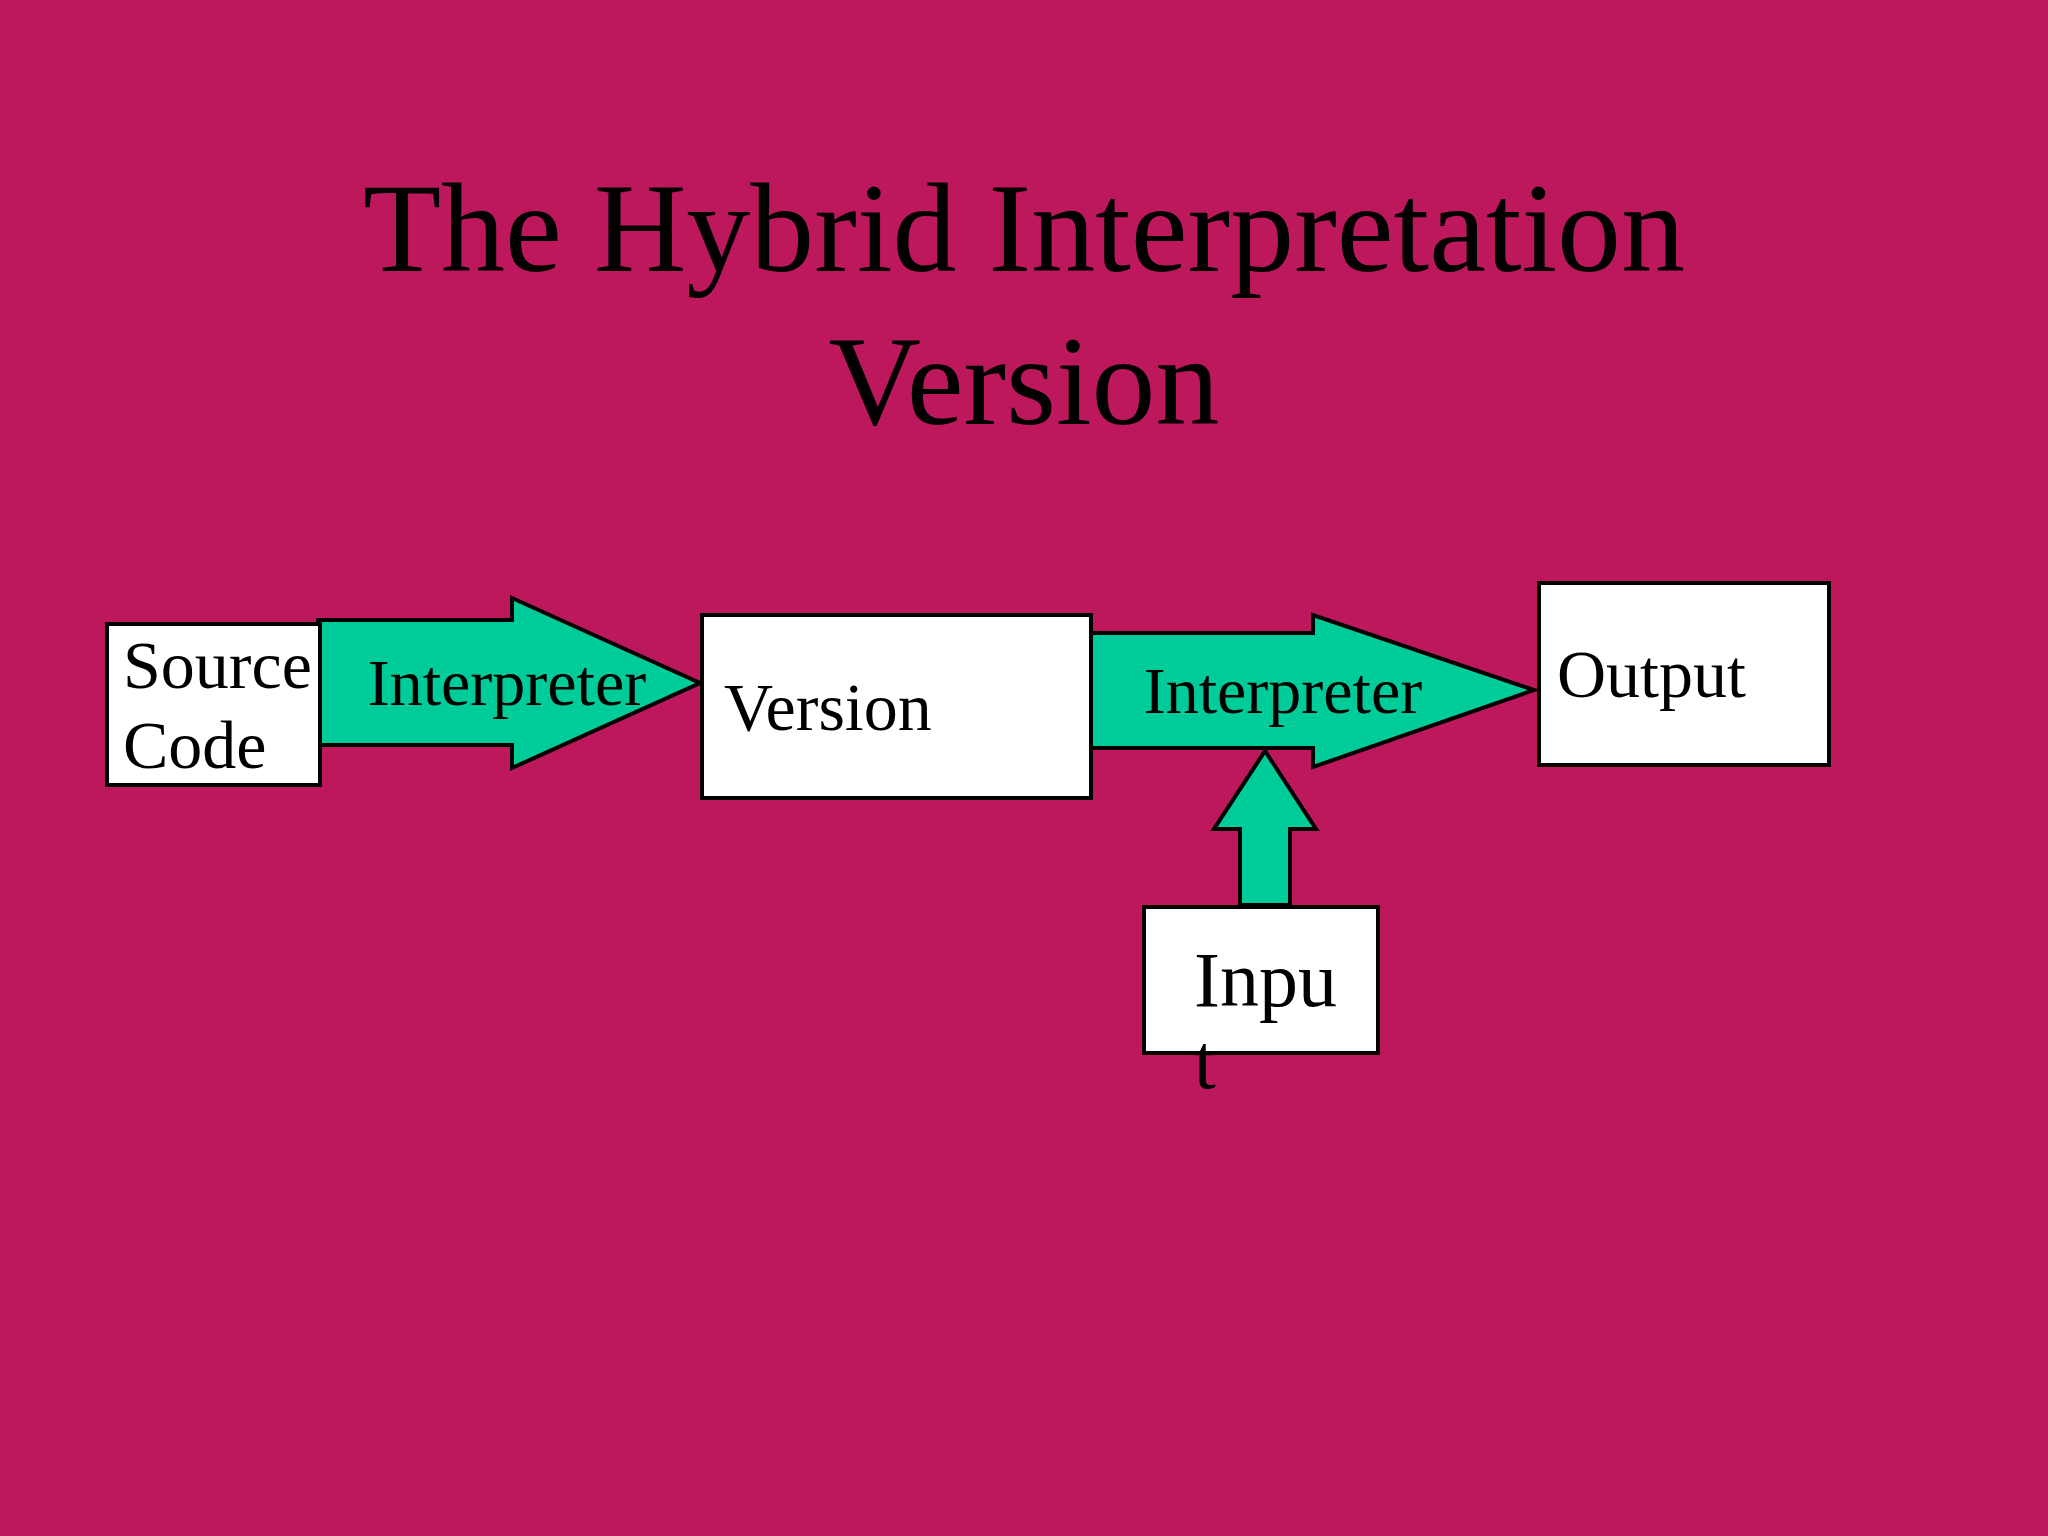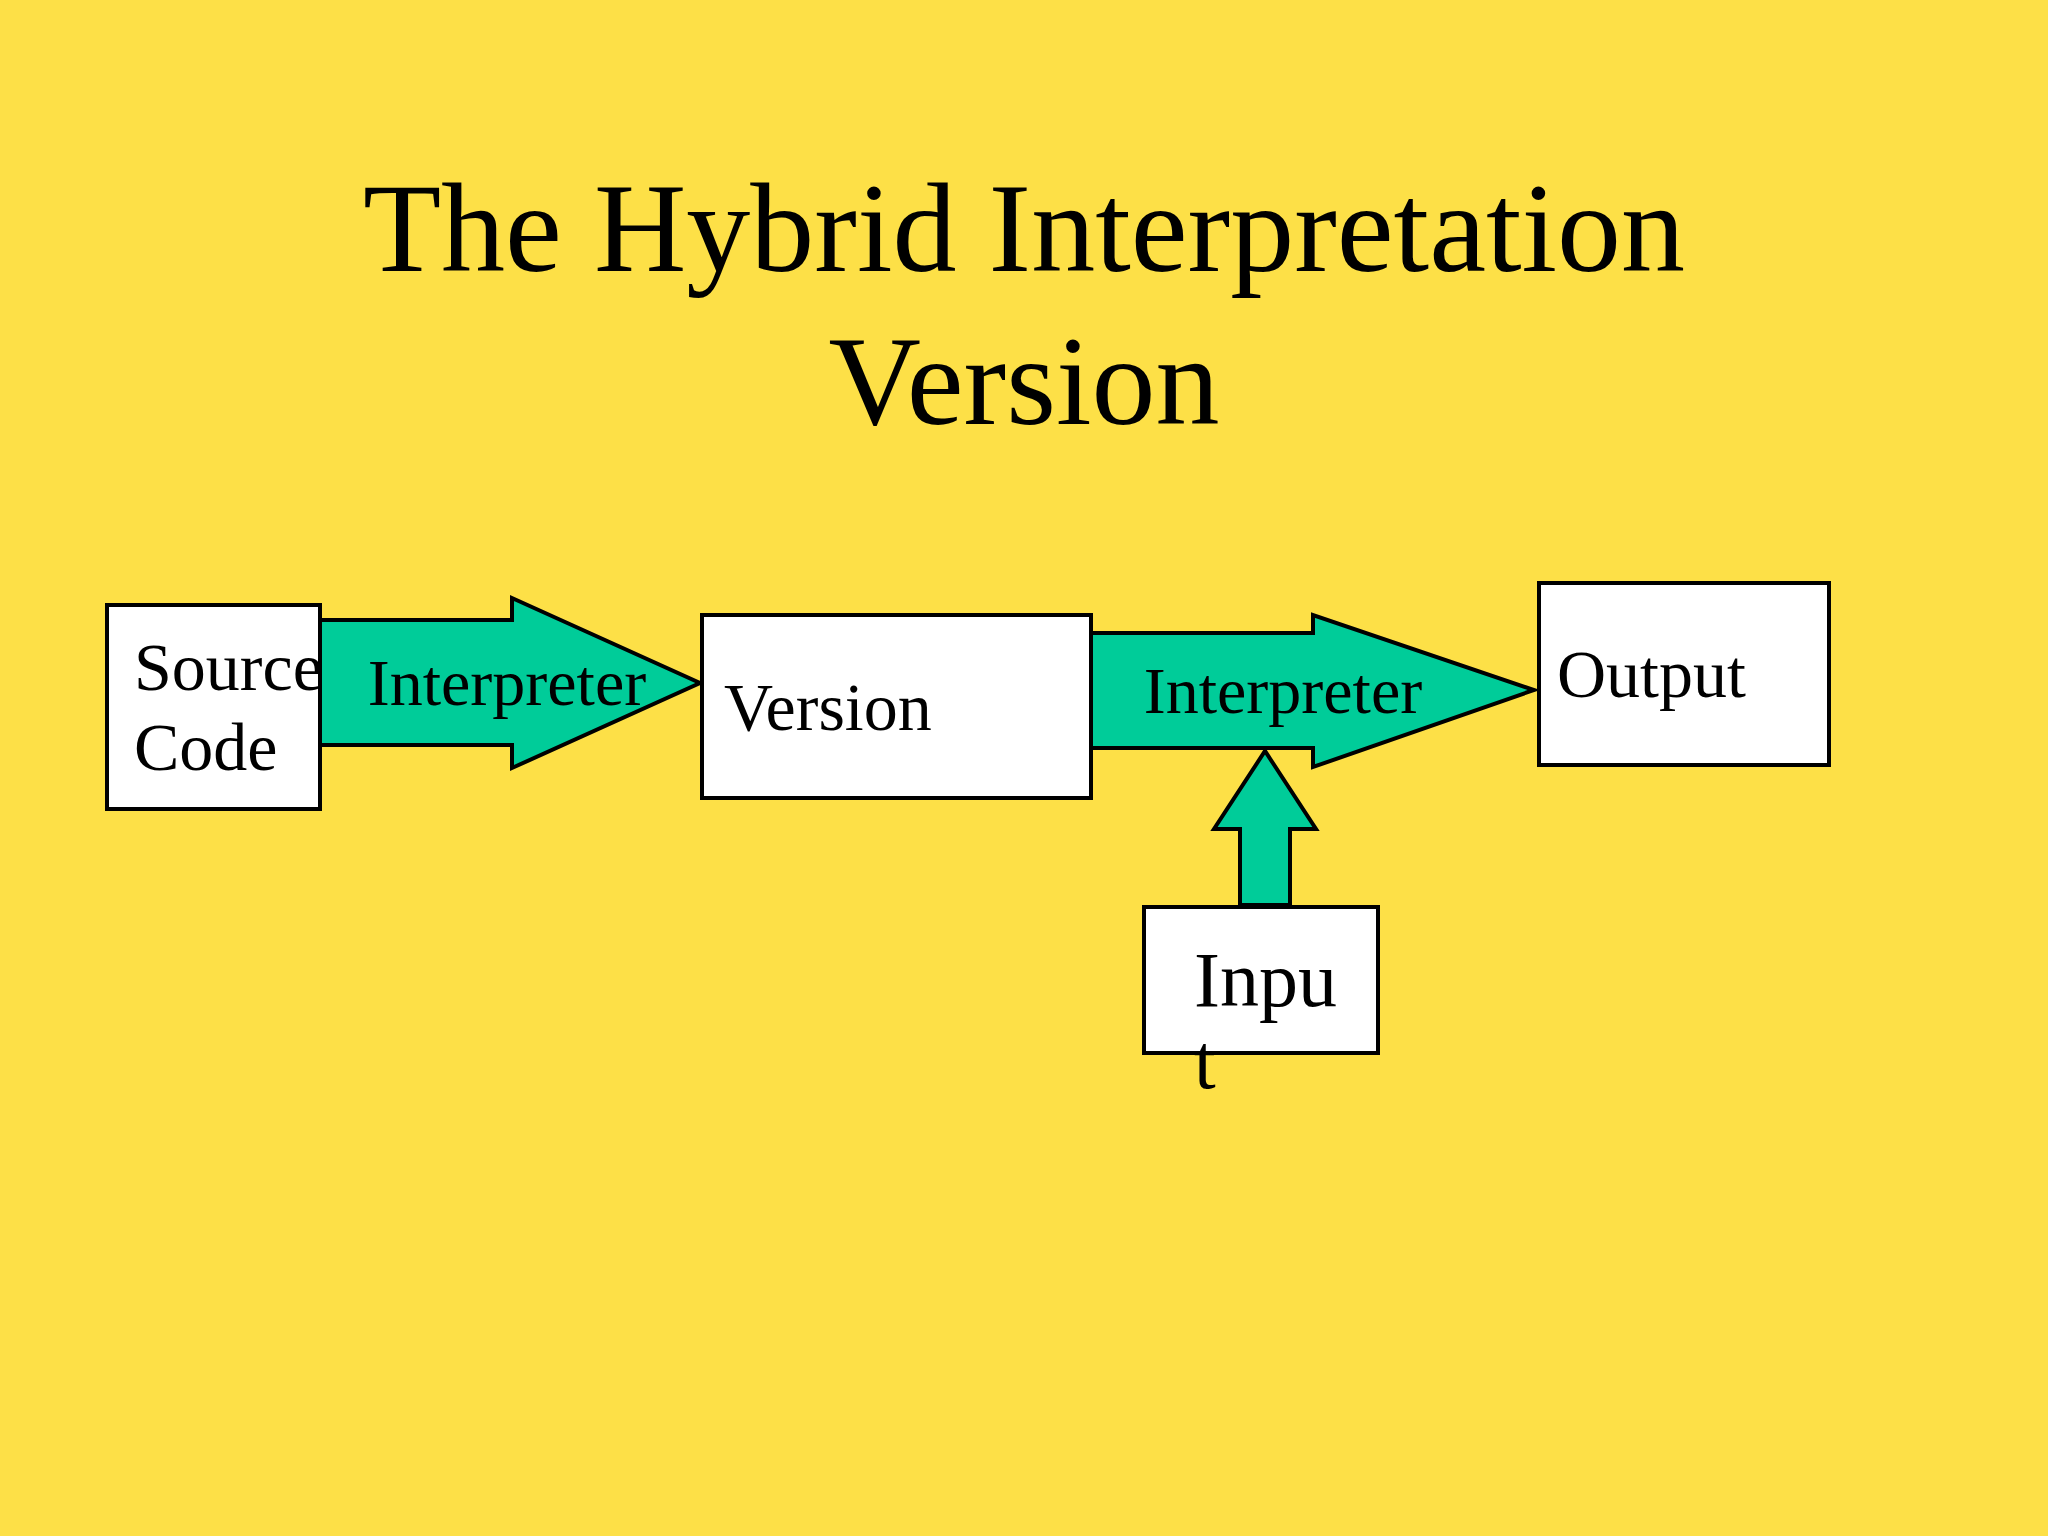--- a/index.html
+++ b/index.html
@@ -4,21 +4,21 @@
 <style>
   html, body {
     margin: 0;
     padding: 0;
     background: #ffffff;
   }
   .slide {
     position: relative;
     width: 2048px;
     height: 1536px;
-    background: #fde047;
+    background: #be185d;
     overflow: hidden;
     font-family: "Liberation Serif", "DejaVu Serif", serif;
     color: #000000;
   }
   .title {
     position: absolute;
     left: 0;
     top: 152px;
     width: 2048px;
     text-align: center;
@@ -40,21 +40,21 @@
     border: 4px solid #000000;
     background: #ffffff;
     z-index: 2;
     display: flex;
     flex-direction: column;
     justify-content: center;
     font-size: 68px;
     line-height: 80px;
   }
   .node-box .bline { white-space: nowrap; }
-  #box-source       { left: 105px;  top: 603px; width: 217px; height: 208px; padding-left: 25px; }
+  #box-source       { left: 105px;  top: 622px; width: 217px; height: 165px; padding-left: 14px; }
   #box-intermediate { left: 700px;  top: 613px; width: 393px; height: 187px; padding-left: 20px; }
   #box-output       { left: 1537px; top: 581px; width: 294px; height: 186px; padding-left: 16px; }
   #box-input       { left: 1110px; top: 905px; width: 238px; height: 150px; overflow: visible; display: block; margin-left: 32px; }
   #box-input .input-text {
     position: absolute;
     left: 48px;
     top: 30px;
     font-size: 78px;
     line-height: 82px;
     white-space: nowrap;

